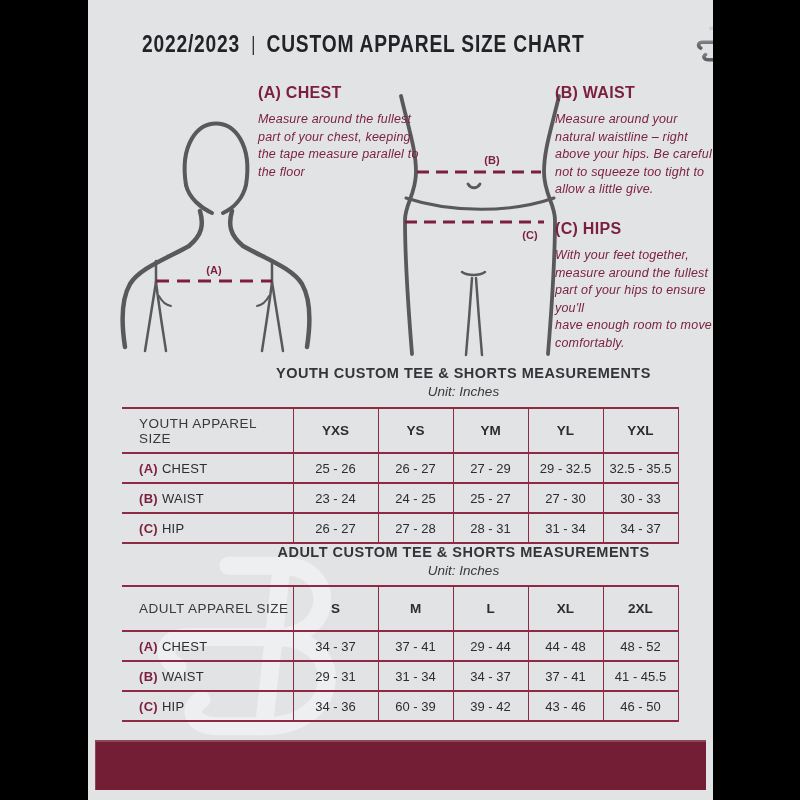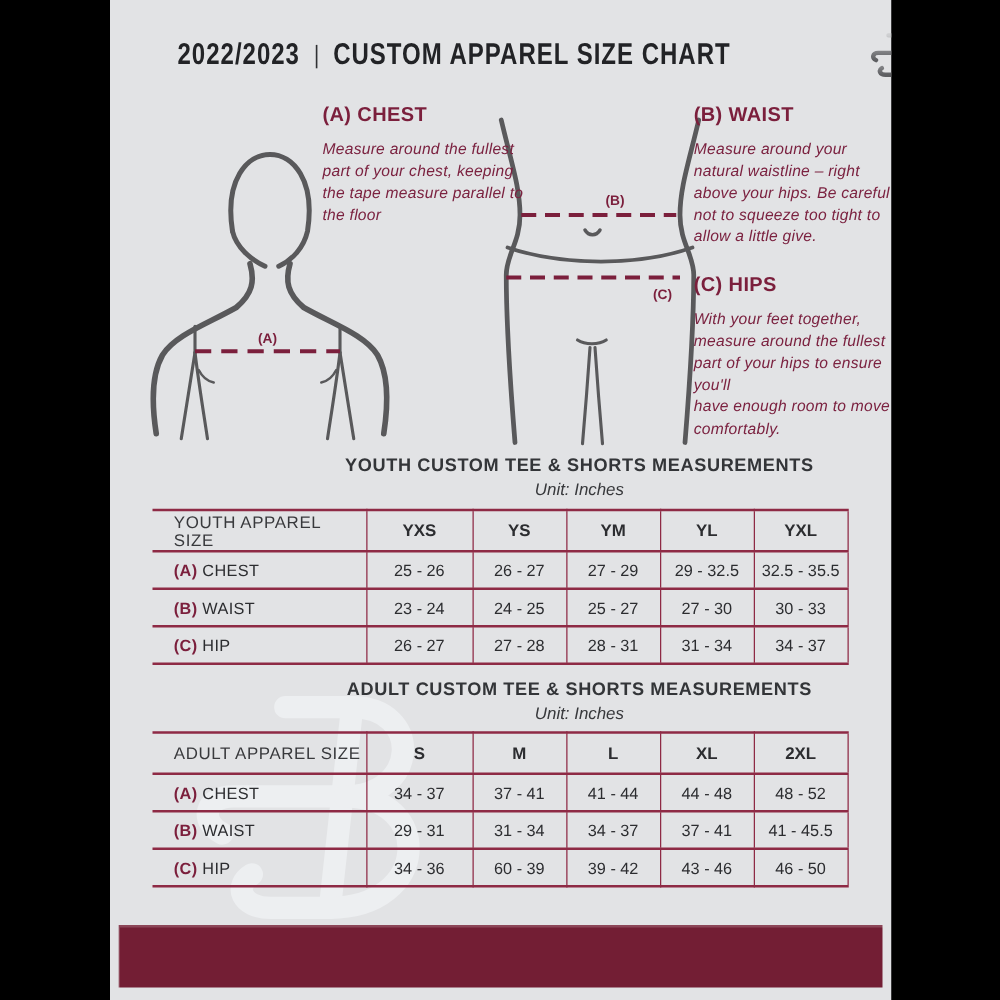--- a/index.html
+++ b/index.html
@@ -58,21 +58,21 @@
   table.meas{
     position:absolute;left:34px;width:556px;
     border-collapse:collapse;table-layout:fixed;
   }
   .tbl-youth{top:407px;}
   .tbl-adult{top:585px;}
   table.meas col.c-label{width:171px;}
   table.meas col.c-s1{width:85px;}
   table.meas col.c-s{width:75px;}
   table.meas tr{height:30px;border-bottom:2px solid #8e2a45;}
-  table.meas tr.hdr{height:33px;border-top:2px solid #8e2a45;}
+  table.meas tr.hdr{height:45px;border-top:2px solid #8e2a45;}
   table.meas td{
     text-align:center;font-size:13px;color:#2c2d30;padding:0;
     border-left:1.5px solid #8e2a45;
   }
   table.meas td:first-child{
     border-left:none;text-align:left;padding-left:17px;
   }
   table.meas td:last-child{border-right:1.5px solid #8e2a45;}
   table.meas tr.hdr td{font-weight:bold;font-size:13.5px;}
   table.meas tr.hdr td:first-child{
@@ -244,21 +244,21 @@
       <td>S</td>
       <td>M</td>
       <td>L</td>
       <td>XL</td>
       <td>2XL</td>
     </tr>
     <tr>
       <td class="row-label"><span class="pfx">(A)</span> <span>CHEST</span></td>
       <td>34 - 37</td>
       <td>37 - 41</td>
-      <td>41 - 44</td>
+      <td>29 - 44</td>
       <td>44 - 48</td>
       <td>48 - 52</td>
     </tr>
     <tr>
       <td class="row-label"><span class="pfx">(B)</span> <span>WAIST</span></td>
       <td>29 - 31</td>
       <td>31 - 34</td>
       <td>34 - 37</td>
       <td>37 - 41</td>
       <td>41 - 45.5</td>

